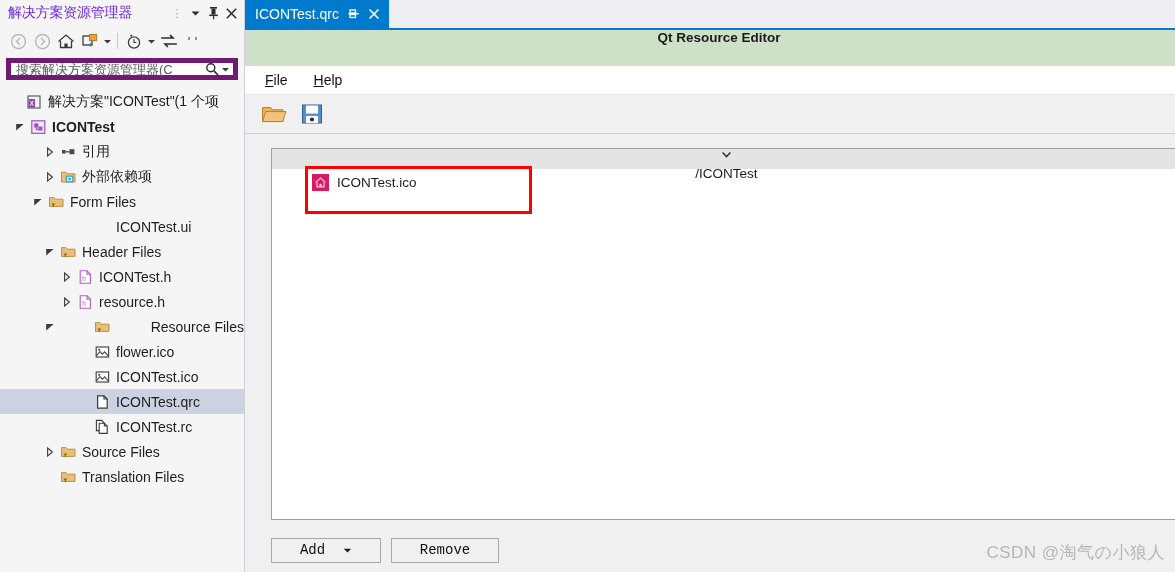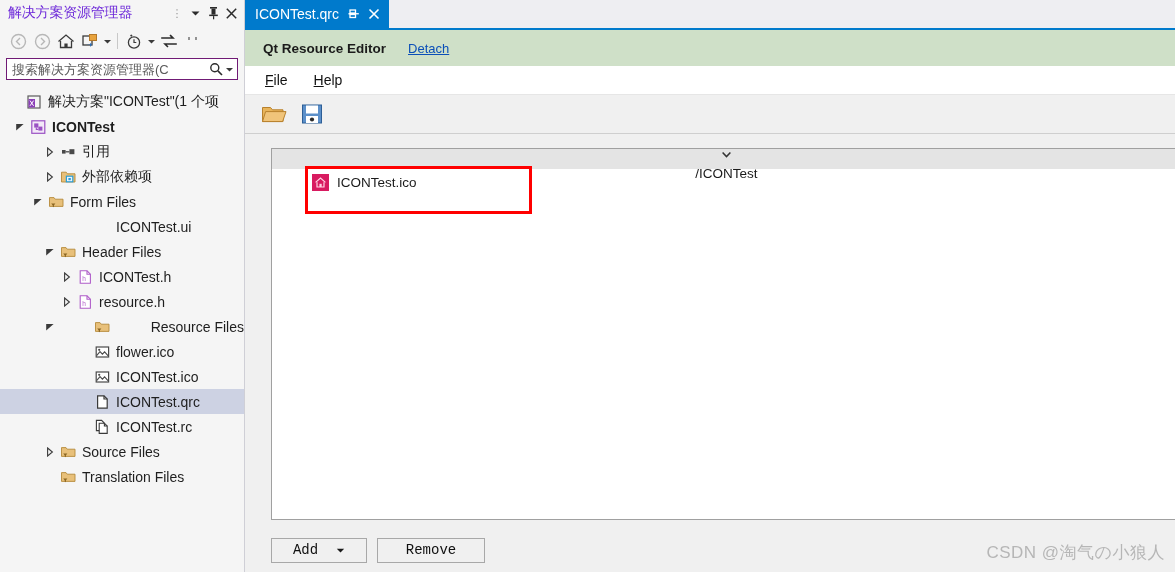--- a/index.html
+++ b/index.html
@@ -73,21 +73,21 @@
   .tb-caret {
     width: 11px; height: 22px;
     display: flex; align-items: center; justify-content: center;
     font-size: 8px; color: #3a3a3a;
   }
 
   .se-search {
     margin: 2px 6px 2px 6px;
     height: 22px;
     background: #ffffff;
-    border: 1px solid #701a75;
+    border: 5px solid #701a75;
     display: flex;
     align-items: center;
     padding: 0 2px 0 5px;
     flex-shrink: 0;
     box-sizing: border-box;
   }
   .se-search input {
     flex: 1;
     border: none;
     outline: none;
@@ -175,20 +175,21 @@
   }
 
   .qt-banner {
     height: 36px;
     background: #cfe0c8;
     display: flex;
     align-items: center;
     padding-left: 18px;
     gap: 22px;
     flex-shrink: 0;
+    flex-direction: column;
   }
   .qt-banner-title {
     font-size: 13.5px;
     font-weight: bold;
     color: #1b1b1b;
   }
   .qt-detach {
     font-size: 13px;
     color: #0b4fb8;
     text-decoration: underline;
@@ -301,21 +302,21 @@
     font-family: "Liberation Mono", monospace;
     font-size: 14px;
     color: #101010;
     height: 25px;
     display: flex;
     align-items: center;
     justify-content: center;
     cursor: default;
     box-sizing: border-box;
   }
-  .qbtn-add { width: 96px; gap: 18px; padding: 0 25px; }
+  .qbtn-add { width: 110px; gap: 18px; padding: 0 25px; }
   .qbtn-remove { width: 108px; }
   .qbtn-caret { font-size: 8px; }
 
   .watermark {
     position: absolute;
     right: 10px;
     bottom: 8px;
     font-size: 17px;
     color: #b6b6b6;
     white-space: nowrap;

